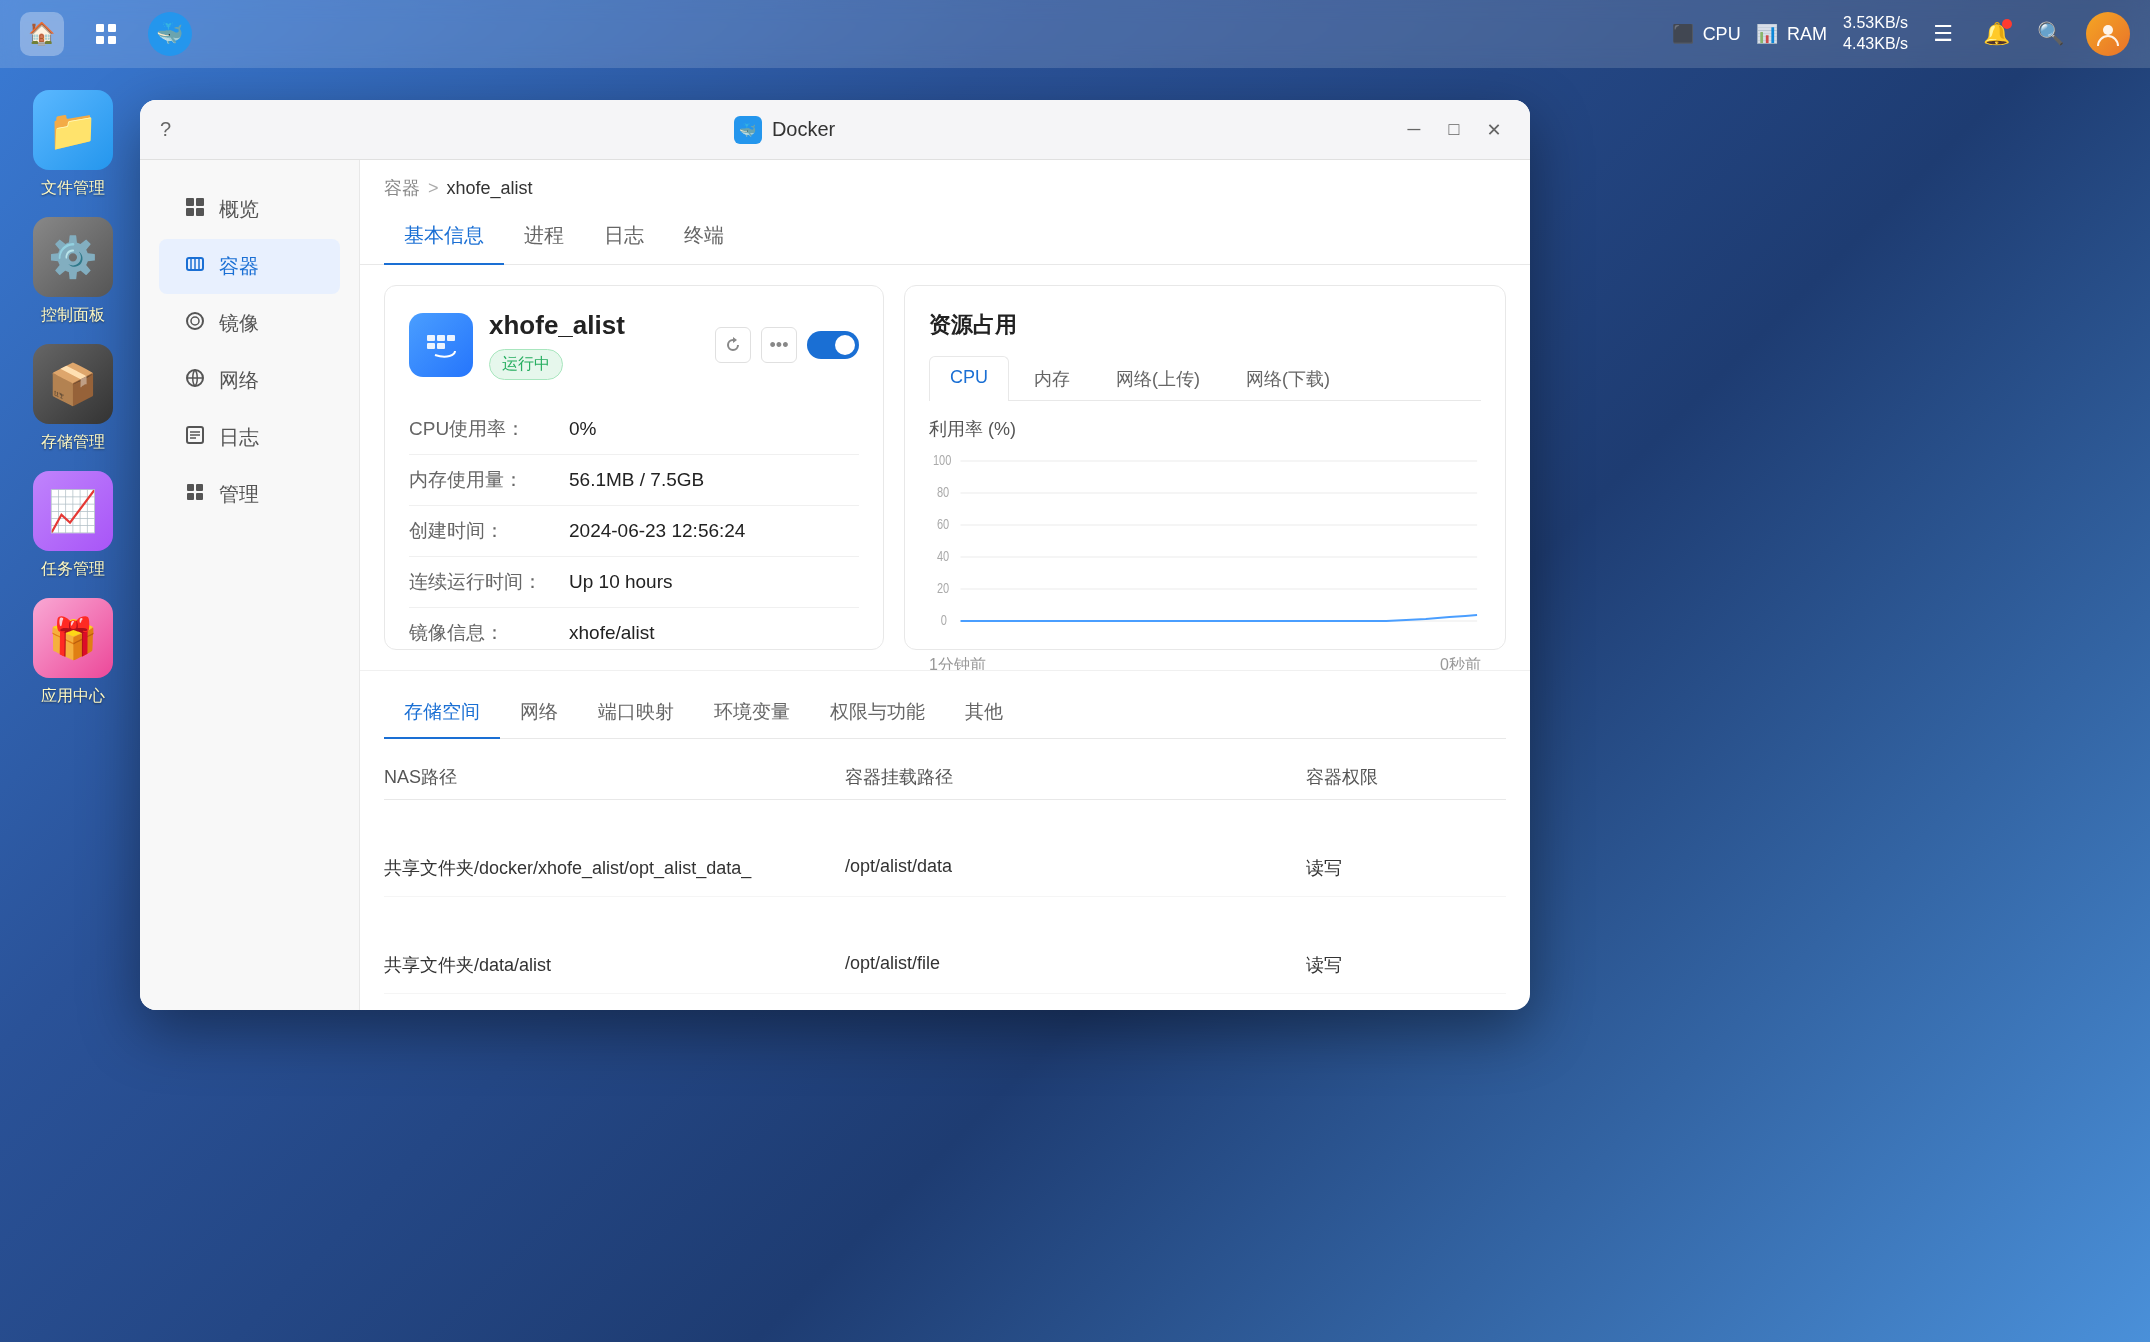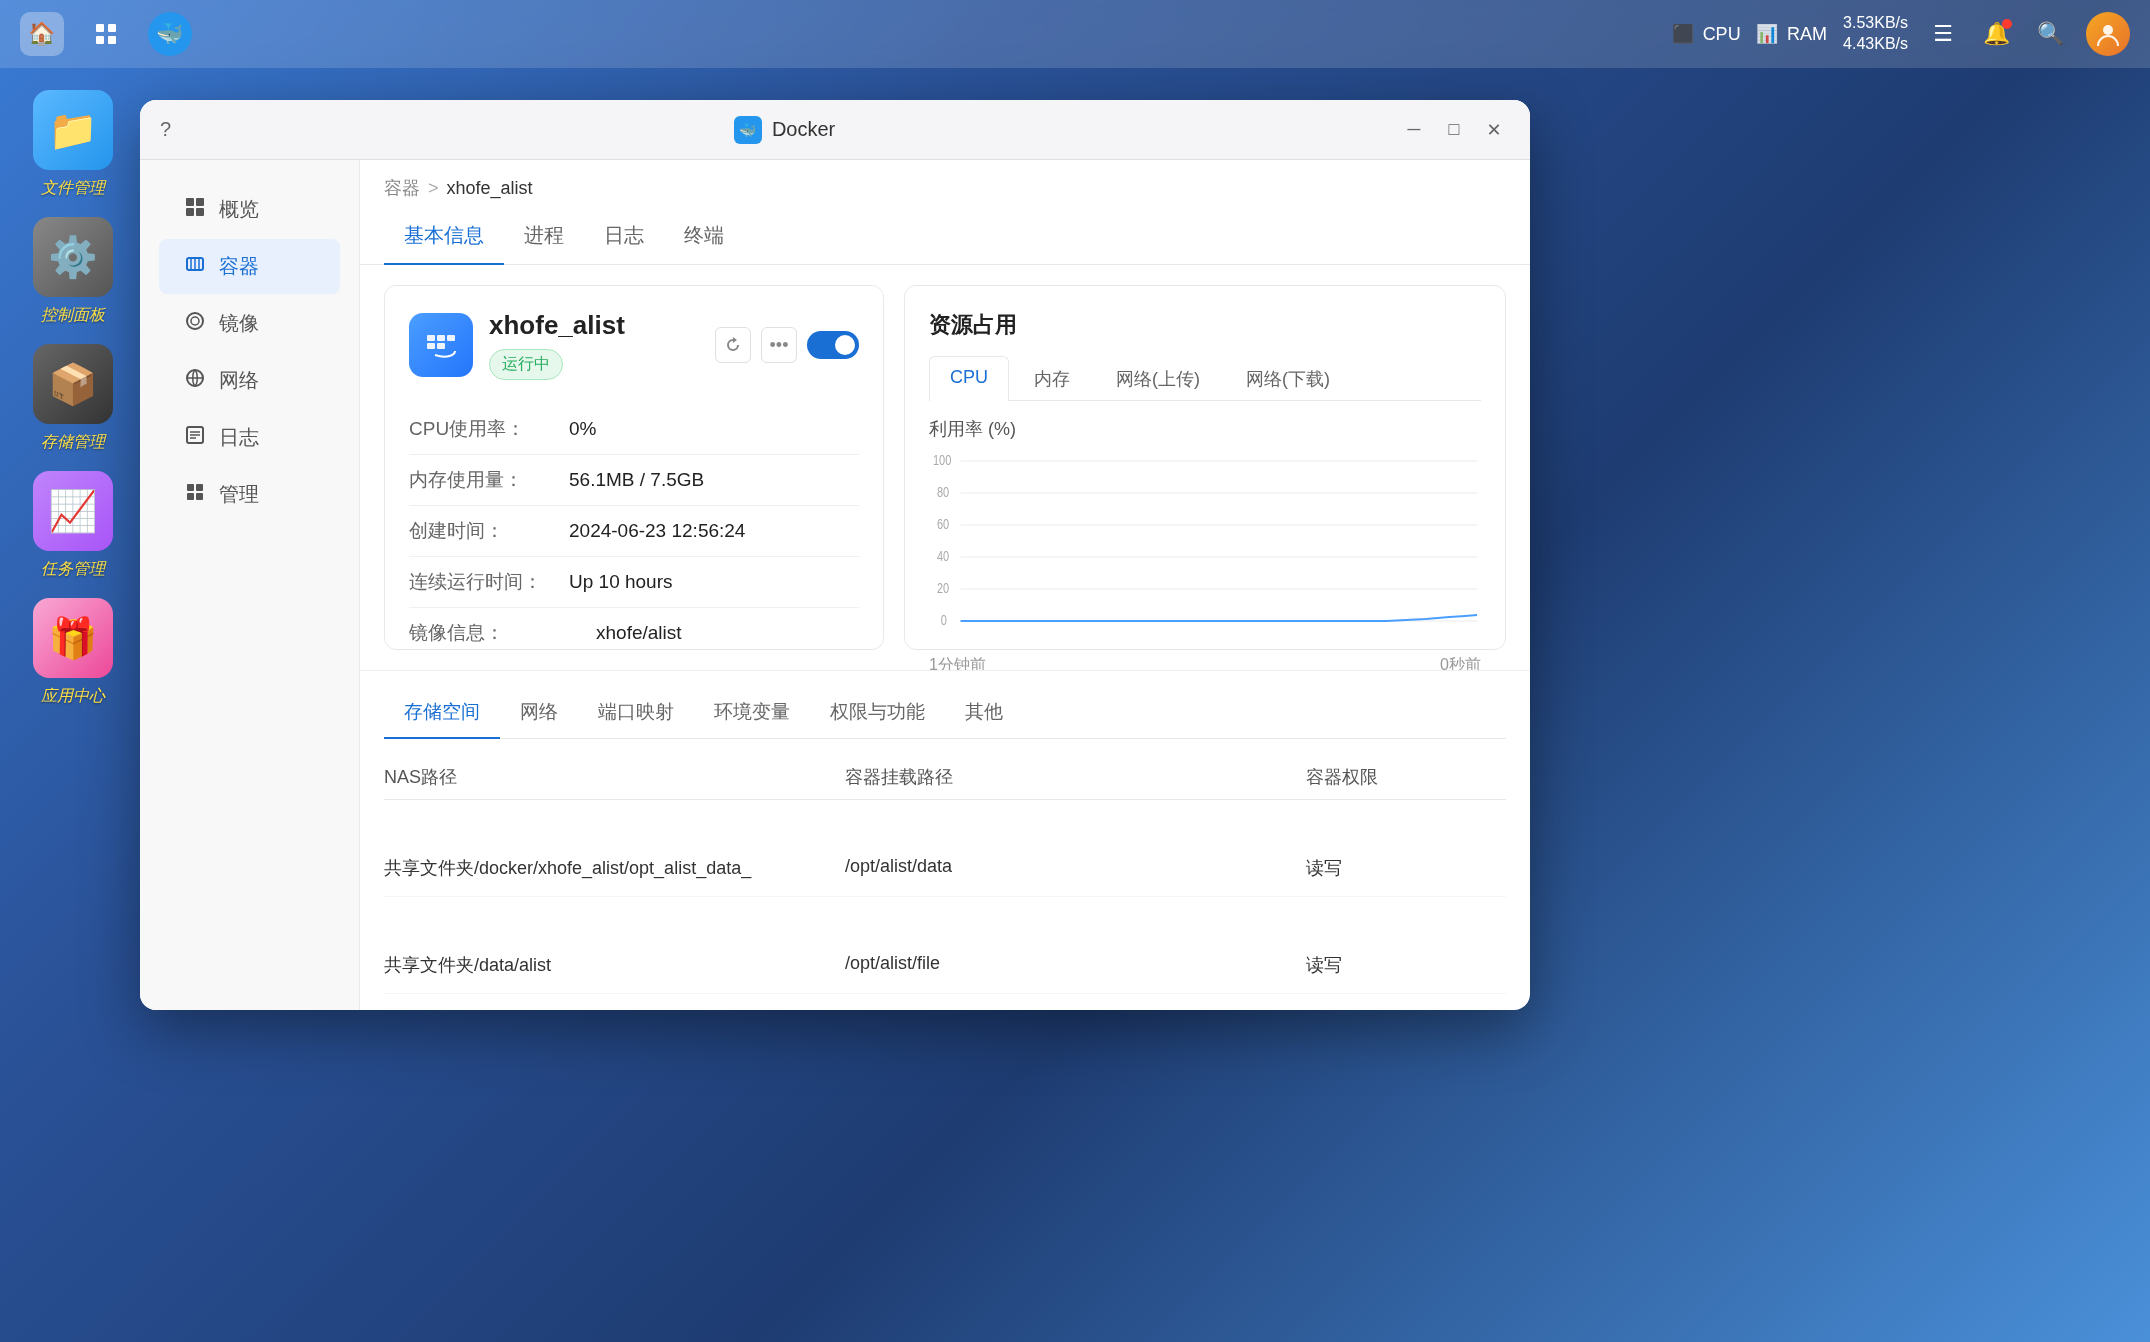--- a/index.html
+++ b/index.html
@@ -388,21 +388,20 @@
     .info-row {
       display: flex;
       align-items: center;
       padding: 12px 0;
       border-bottom: 1px solid #f0f0f0;
       font-size: 19px;
     }
 
     .info-row:last-child {
       border-bottom: none;
-      gap: 27px;
     }
 
     .info-label {
       color: #666;
       width: 160px;
       flex-shrink: 0;
     }
 
     .info-value {
       color: #222;
@@ -547,23 +546,22 @@
     .app-icon-box {
       border-radius: 16px;
       display: flex;
       align-items: center;
       justify-content: center;
       font-size: 40px;
     }
 
     .app-icon-text {
       font-size: 16px;
-      color: #fde047;
+      color: #fef9c3;
       text-shadow: 0 1px 2px rgba(0,0,0,0.5);
-      font-style: italic;
     }
   </style>
 </head>
 <body>
 
 <div class="desktop-bg"></div>
 
 <div class="taskbar">
   <div class="taskbar-left">
     <div class="taskbar-icon active">🏠</div>

